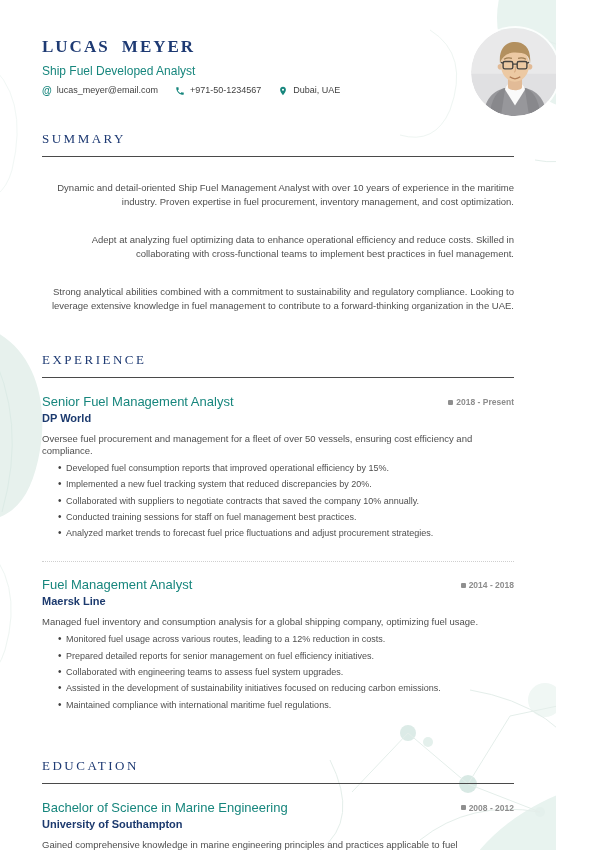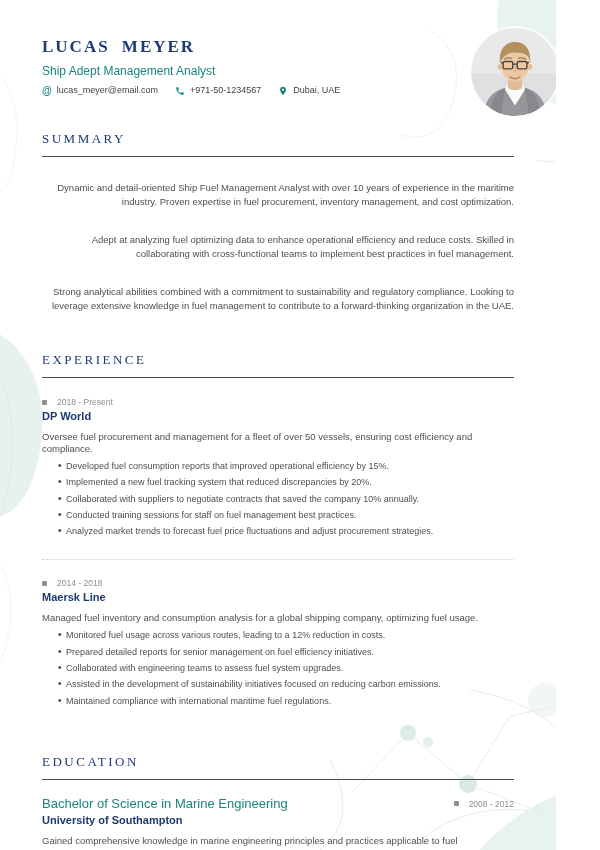--- a/index.html
+++ b/index.html
@@ -38,22 +38,22 @@
     line-height:14px; color:#1e3a73; letter-spacing:2.5px; font-weight:400;
     padding-bottom:10px; border-bottom:1px solid #4a4a4a;
   }
   .sec-summary { margin-top:36px; }
   .sec-experience { margin-top:40px; }
   .sec-education { margin-top:48px; }
   .summary-p { margin-top:24px; font-size:9.5px; line-height:14px; color:#4f4f4f;text-align:right; }
 
   .title-row { display:flex; justify-content:space-between; align-items:flex-start; }
   .entry-title { font-size:13px; line-height:15px; color:#17867d; }
-  .date-badge { display:flex; align-items:center; gap:10px; padding-top:3px;
-    font-size:8.5px; color:#8d8d8d; white-space:nowrap; }
+  .date-badge { display:flex; align-items:center; gap:3px; padding-top:3px;
+    font-size:8.5px; color:#8d8d8d; white-space:nowrap;font-weight:bold; }
   .cal-icon { display:inline-block; width:5px; height:5px; background:#8f8f8f; border-radius:1px; }
   .entry-org { margin-top:4px; font-size:11px; line-height:11px; font-weight:700; color:#1c3a6e; }
   .entry-desc { margin-top:9px; font-size:9.5px; line-height:12px; color:#4f4f4f; }
   .bullets { margin-top:5px; list-style:none; }
   .bullets li { position:relative; padding-left:24px; font-size:9px;
     line-height:12.3px; margin-bottom:4px; color:#4f4f4f; }
   .bullets li::before { content:"•"; position:absolute; left:16px; top:0;
     color:#3f3f3f; font-size:10px; }
   .job1 .title-row { margin-top:16px; }
   .job2 .title-row { margin-top:15px; }
@@ -126,21 +126,21 @@
         <path d="M50,43 q1.5,5.5 -1,7.5" stroke="#d8ab82" stroke-width="1.2" fill="none"></path>
         <path d="M44,55.5 q6,4.5 12,0" stroke="#b07c55" stroke-width="1.5" fill="none"></path>
       </g>
     </svg>
   </div>
 
   <div class="content">
 
     <header>
       <h1 class="name">LUCAS MEYER</h1>
-      <div class="job-title">Ship Adept Management Analyst</div>
+      <div class="job-title">Ship Fuel Developed Analyst</div>
       <div class="contact-row">
         <span class="contact-item">
           <span class="at-glyph">@</span>
           <span>lucas_meyer@email.com</span>
         </span>
         <span class="contact-item">
           <span class="cicon">
             <svg viewBox="0 0 24 24">
                 <path d="M6.62 10.79c1.44 2.83 3.76 5.14 6.59 6.59l2.2-2.2c.27-.27.67-.36 1.02-.24 1.12.37 2.33.57 3.57.57.55 0 1 .45 1 1V20c0 .55-.45 1-1 1-9.39 0-17-7.61-17-17 0-.55.45-1 1-1h3.5c.55 0 1 .45 1 1 0 1.25.2 2.45.57 3.57.11.35.03.74-.25 1.02l-2.2 2.2z"></path>
               </svg>
@@ -163,40 +163,42 @@
       <p class="summary-p">Dynamic and detail-oriented Ship Fuel Management Analyst with over 10 years of experience in the maritime industry. Proven expertise in fuel procurement, inventory management, and cost optimization.</p>
       <p class="summary-p">Adept at analyzing fuel optimizing data to enhance operational efficiency and reduce costs. Skilled in collaborating with cross-functional teams to implement best practices in fuel management.</p>
       <p class="summary-p">Strong analytical abilities combined with a commitment to sustainability and regulatory compliance. Looking to leverage extensive knowledge in fuel management to contribute to a forward-thinking organization in the UAE.</p>
     </section>
 
     <section class="sec-experience">
       <h2 class="section-heading">EXPERIENCE</h2>
 
       <div class="job job1">
         <div class="title-row">
+          <div class="entry-title">Senior Fuel Management Analyst</div>
           <div class="date-badge">
             <span class="cal-icon"></span>
             <span>2018 - Present</span>
           </div>
         </div>
         <div class="entry-org">DP World</div>
         <div class="entry-desc">Oversee fuel procurement and management for a fleet of over 50 vessels, ensuring cost efficiency and compliance.</div>
         <ul class="bullets">
           <li>Developed fuel consumption reports that improved operational efficiency by 15%.</li>
           <li>Implemented a new fuel tracking system that reduced discrepancies by 20%.</li>
           <li>Collaborated with suppliers to negotiate contracts that saved the company 10% annually.</li>
           <li>Conducted training sessions for staff on fuel management best practices.</li>
           <li>Analyzed market trends to forecast fuel price fluctuations and adjust procurement strategies.</li>
         </ul>
       </div>
 
       <hr class="job-sep">
 
       <div class="job job2">
         <div class="title-row">
+          <div class="entry-title">Fuel Management Analyst</div>
           <div class="date-badge">
             <span class="cal-icon"></span>
             <span>2014 - 2018</span>
           </div>
         </div>
         <div class="entry-org">Maersk Line</div>
         <div class="entry-desc">Managed fuel inventory and consumption analysis for a global shipping company, optimizing fuel usage.</div>
         <ul class="bullets">
           <li>Monitored fuel usage across various routes, leading to a 12% reduction in costs.</li>
           <li>Prepared detailed reports for senior management on fuel efficiency initiatives.</li>

